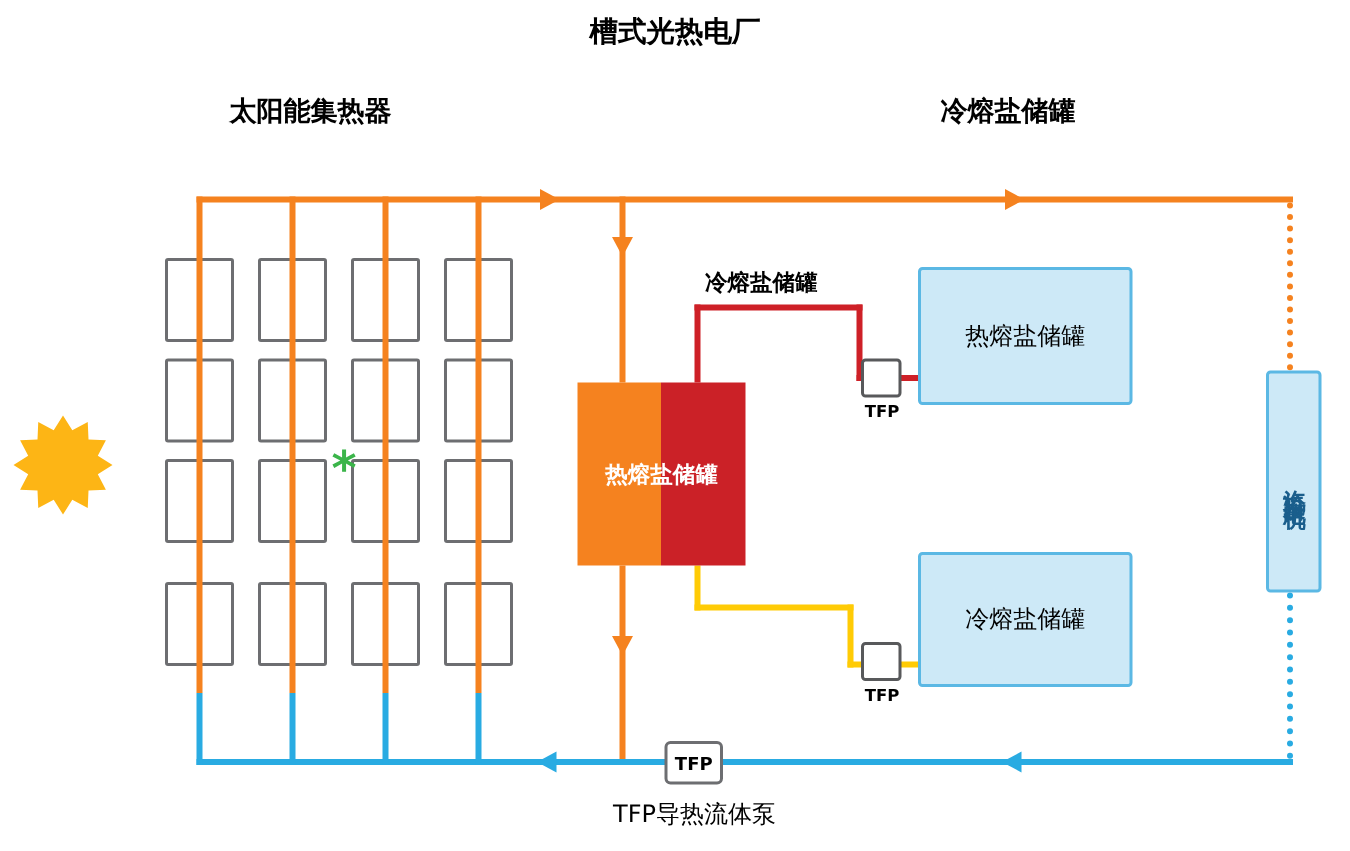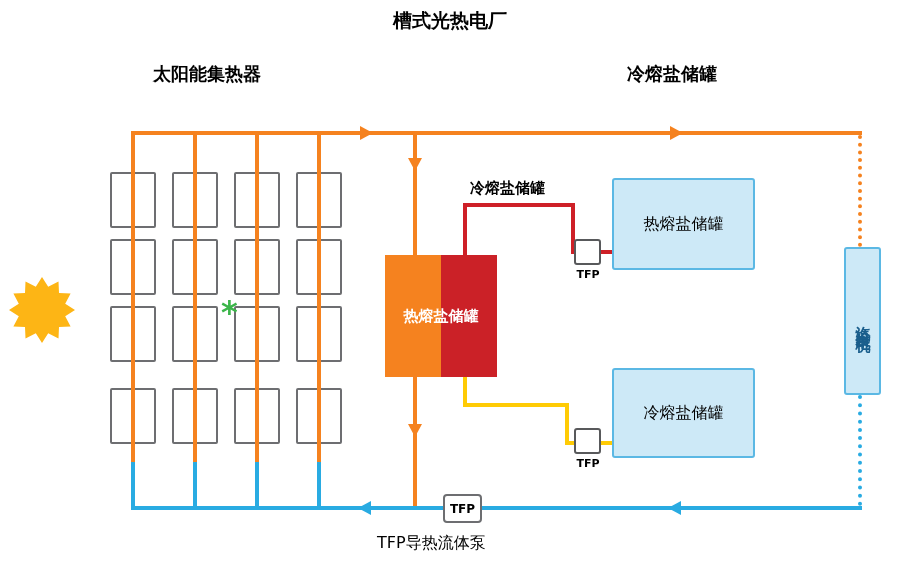--- a/index.html
+++ b/index.html
@@ -4,21 +4,21 @@
 <style>
   * { margin:0; padding:0; box-sizing:border-box; }
   body { font-family:"DejaVu Sans","Liberation Sans",sans-serif; background:#fff; }
   .canvas { position:relative; width:900px; height:567px; background:#fff; overflow:hidden; }
 
   .title { position:absolute; left:0; top:8px; width:100%; text-align:center; font-size:19px; font-weight:bold; z-index:5; }
   .sec-label { position:absolute; font-size:18px; font-weight:bold; z-index:5; }
   .lab-collector { left:153px; top:62px; }
   .lab-salt { left:627px; top:62px; }
   .lab-storage { position:absolute; left:470px; top:179px; font-size:15px; font-weight:bold; z-index:5; }
-  .caption { position:absolute; left:377px; top:533px; width:172px; font-size:16px; z-index:5; }
+  .caption { position:absolute; left:377px; top:533px; width:172px; text-align:center; font-size:16px; z-index:5; }
   .asterisk { position:absolute; left:221px; top:301px; color:var(--green); font-size:32px; font-weight:bold; line-height:22px; z-index:4; }
 
   .panel { position:absolute; width:46px; height:56px; background:#fff; border:2px solid var(--panel-border); border-radius:2px; z-index:1; }
   .c1{left:110px}.c2{left:172px}.c3{left:234px}.c4{left:296px}
   .r1{top:172px}.r2{top:239px}.r3{top:306px}.r4{top:388px}
 
   .pipe { position:absolute; z-index:2; }
   .top-manifold { left:131px; top:131px; width:731px; height:4px; background:var(--orange); }
   .bottom-manifold { left:131px; top:506px; width:731px; height:4px; background:var(--blue); }
   .col-orange { width:4px; top:131px; height:331px; background:var(--orange); }

